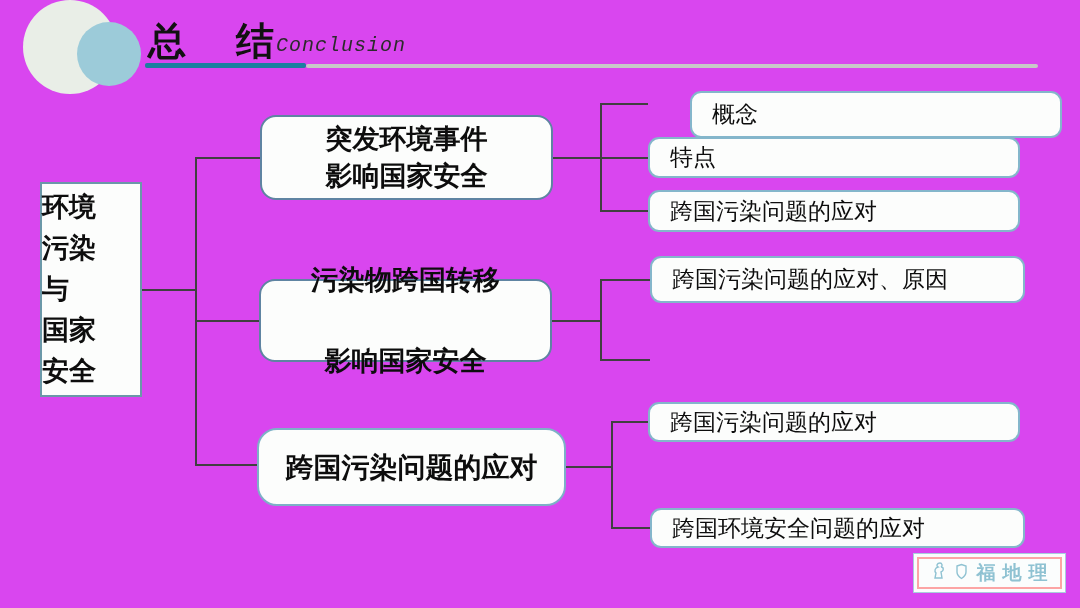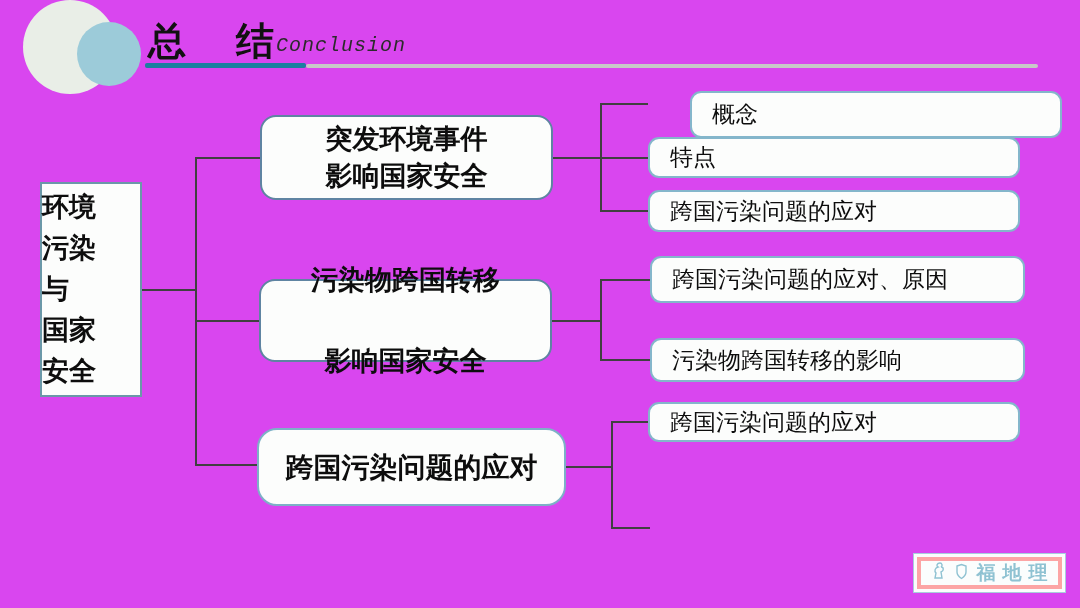--- a/index.html
+++ b/index.html
@@ -33,21 +33,21 @@
   .child-1-1{left:648px;top:91px;width:372px;height:47px;margin-left:42px;}
   .child-1-2{left:648px;top:137px;width:372px;height:41px;text-align:center;}
   .child-1-3{left:648px;top:190px;width:372px;height:42px;}
   .child-2-1{left:650px;top:256px;width:375px;height:47px;}
   .child-2-2{left:650px;top:338px;width:375px;height:44px;}
   .child-3-1{left:648px;top:402px;width:372px;height:40px;}
   .child-3-2{left:650px;top:508px;width:375px;height:40px;}
 
   
   .watermark{position:absolute;left:913px;top:553px;width:153px;height:40px;border:1.5px solid #a8cedd;background:#fbfdfd;box-sizing:border-box;padding:3px;}
-  .watermark-inner{width:100%;height:100%;border:4px solid #fca5a5;box-sizing:border-box;
+  .watermark-inner{width:100%;height:100%;border:2px solid #fca5a5;box-sizing:border-box;
     display:flex;align-items:center;justify-content:center;gap:9px;color:#8fc2d2;}
   .watermark-text{font-size:19px;letter-spacing:7px;color:#8fc2d2;font-weight:bold;margin-right:-7px;}
   .wm-icon{display:inline-block;}
 </style>
 </head>
 <body>
 
 <div class="slide">
 
   <div class="circle circle-pale"></div>
@@ -96,22 +96,22 @@
     <div>影响国家安全</div>
   </div>
   <div class="node branch branch-3">
     <div>跨国污染问题的应对</div>
   </div>
 
   <div class="node child child-1-1">概念</div>
   <div class="node child child-1-2">特点</div>
   <div class="node child child-1-3">跨国污染问题的应对</div>
   <div class="node child child-2-1">跨国污染问题的应对、原因</div>
-  <div class="node child child-2-2">污染物跨国转移的影响</div>
   <div class="node child child-3-1">跨国污染问题的应对</div>
+  <div class="node child child-3-2">跨国环境安全问题的应对</div>
 
   <div class="watermark">
     <div class="watermark-inner">
       <span class="wm-icon">
         <svg width="14" height="20" viewBox="0 0 14 20">
           <path d="M8 2 C5 2 4 5 6 6 C3 7 2 10 4 12 L3 17 L10 17 L9 11 C12 10 12 6 9 6 C11 5 10 2 8 2 Z" fill="none" stroke="#8fc2d2" stroke-width="1.4"></path>
         </svg>
       </span>
       <span class="wm-icon">
         <svg width="13" height="17" viewBox="0 0 13 17">

